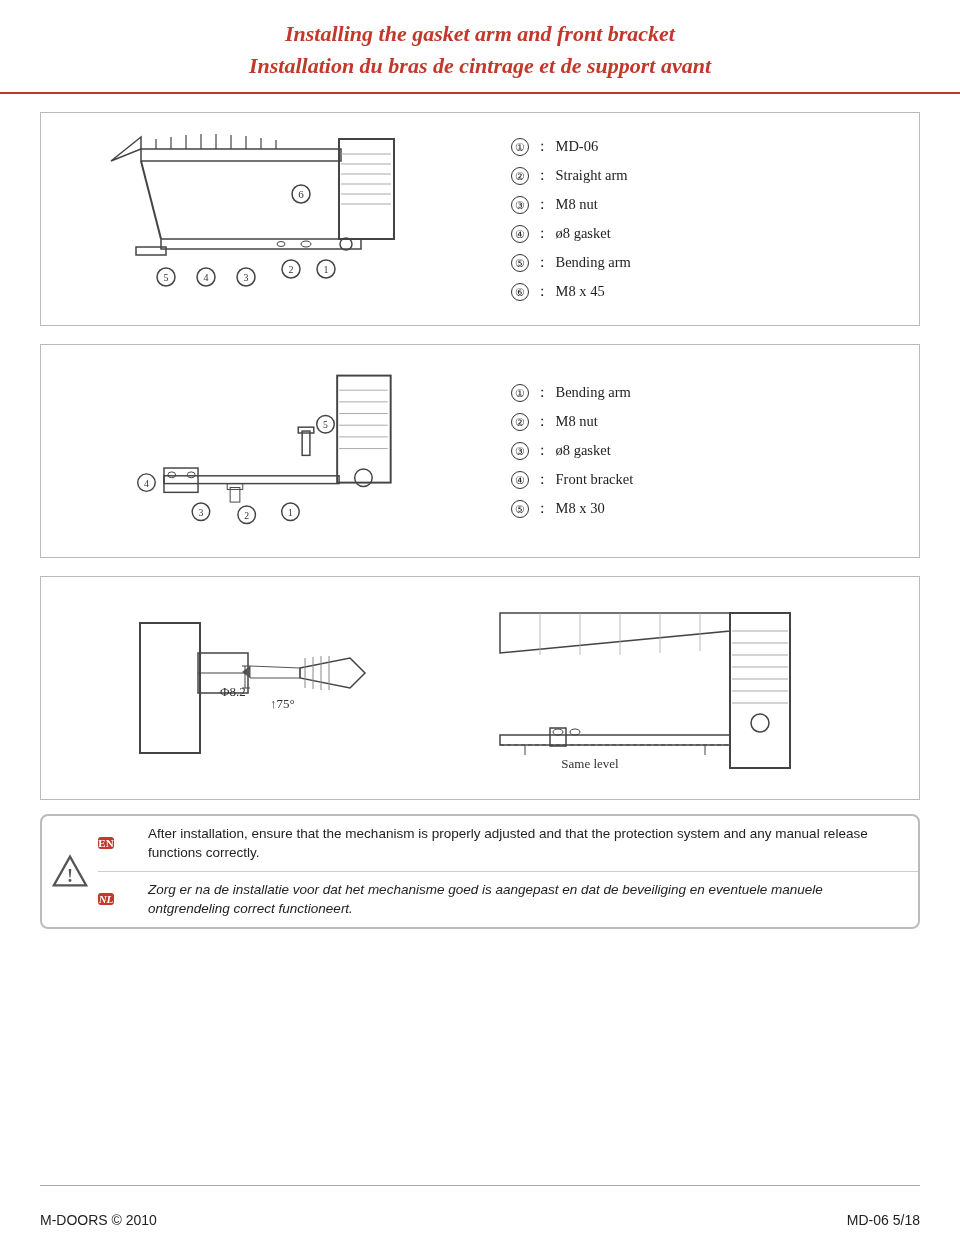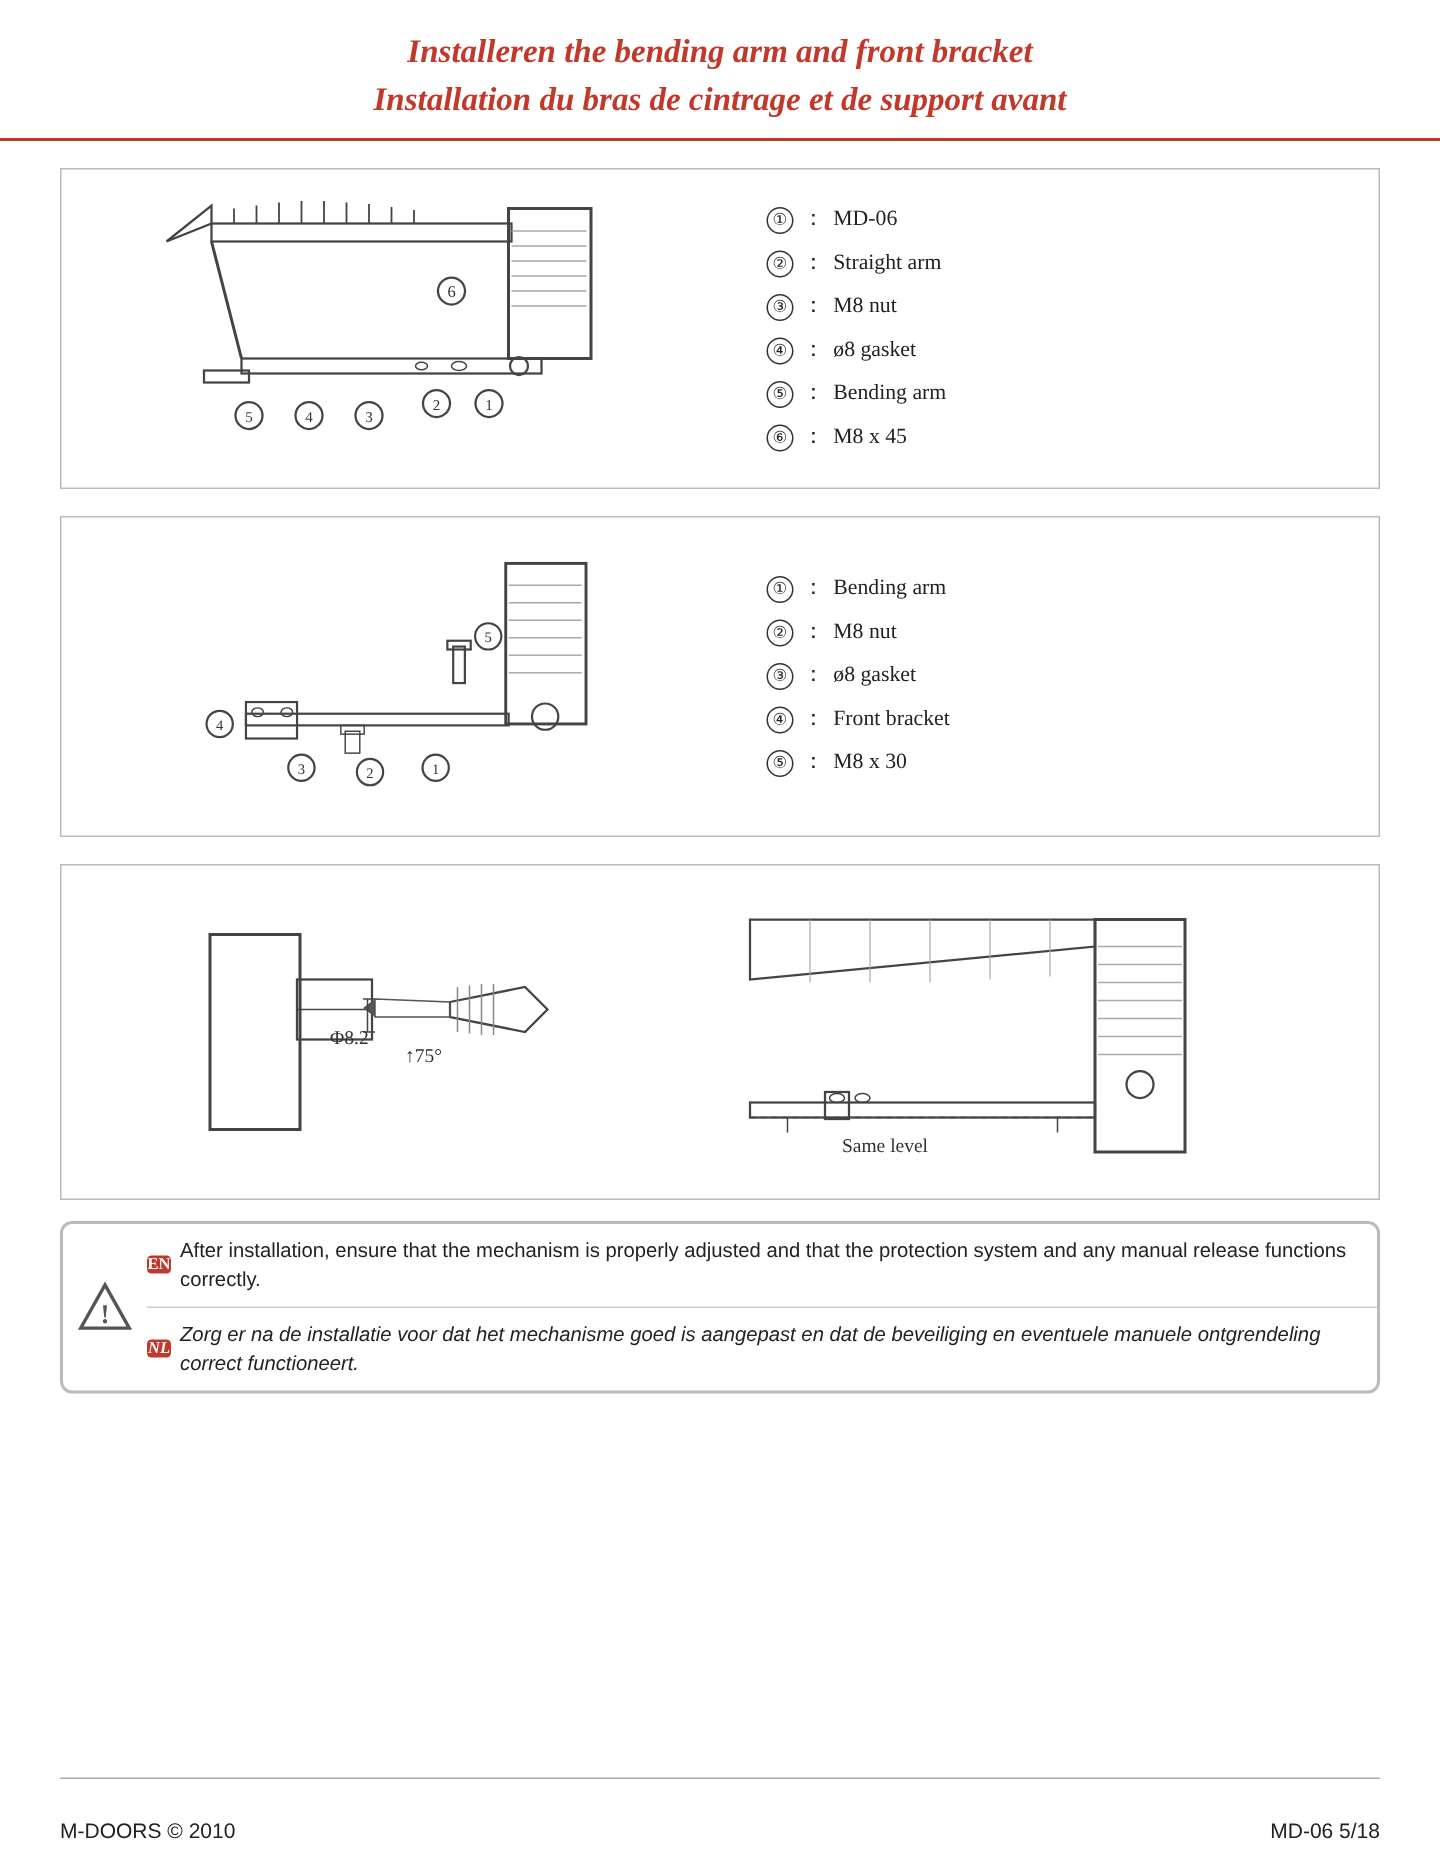--- a/index.html
+++ b/index.html
@@ -136,20 +136,21 @@
       align-self: center;
     }
     .lang-en { background: #c0392b; }
     .lang-fr { background: #c0392b; }
     .lang-nl { background: #c0392b; }
     .warning-text {
       padding: 8px 10px 8px 0;
       font-size: 13.5px;
       line-height: 1.45;
       font-family: Arial, sans-serif;
+      margin-left: 28px;
     }
 
     
     .footer {
       position: absolute;
       bottom: 20px;
       left: 40px;
       right: 40px;
       display: flex;
       justify-content: space-between;
@@ -157,21 +158,21 @@
       border-top: 1px solid #aaa;
       padding-top: 26px;
       font-family: Arial, sans-serif;
     }
   </style>
 </head>
 <body>
 
 <div class="header">
   <h1>
-    <span>Installeren the bending arm and front bracket</span><br>
+    <span>Installing the gasket arm and front bracket</span><br>
     <span>Installation du bras de cintrage et de support avant</span><br>
   </h1>
 </div>
 
 <div class="content">
 
   <div class="diagram-box">
     <div class="diagram-illustration">
 
       <svg class="d1-svg" viewBox="0 0 380 180">

